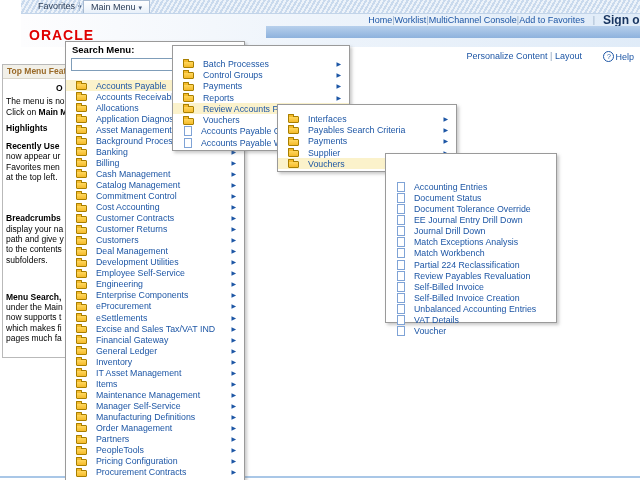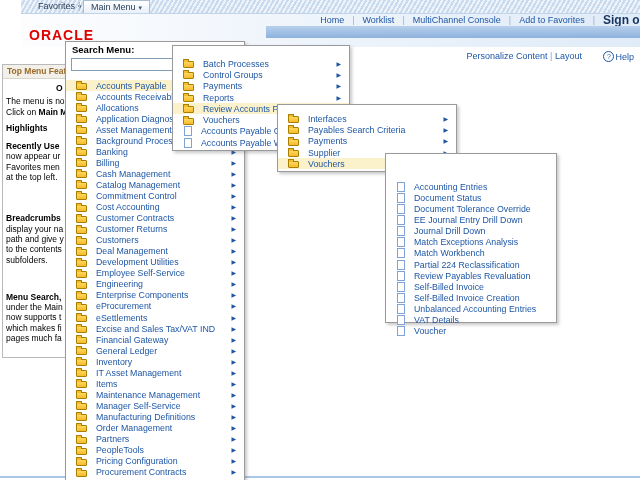--- a/index.html
+++ b/index.html
@@ -100,21 +100,21 @@
       <span class="caret">▾</span>
     </div>
     <div class="tab-sep"></div>
     <div class="tab tab-mainmenu">
       <span>Main Menu</span>
       <span class="caret">▾</span>
     </div>
   </div>
 
   <div class="links-row">
-    <span style="display:flex;gap:8px;align-items:center;">
+    <span style="display:flex;align-items:center;">
         <span class="toplink">Home</span>
         <span class="lsep">|</span>
         <span class="toplink">Worklist</span>
         <span class="lsep">|</span>
         <span class="toplink">MultiChannel Console</span>
         <span class="lsep">|</span>
         <span class="toplink">Add to Favorites</span>
       </span>
     <span class="lsep">|</span>
     <span class="signout">Sign out</span>

